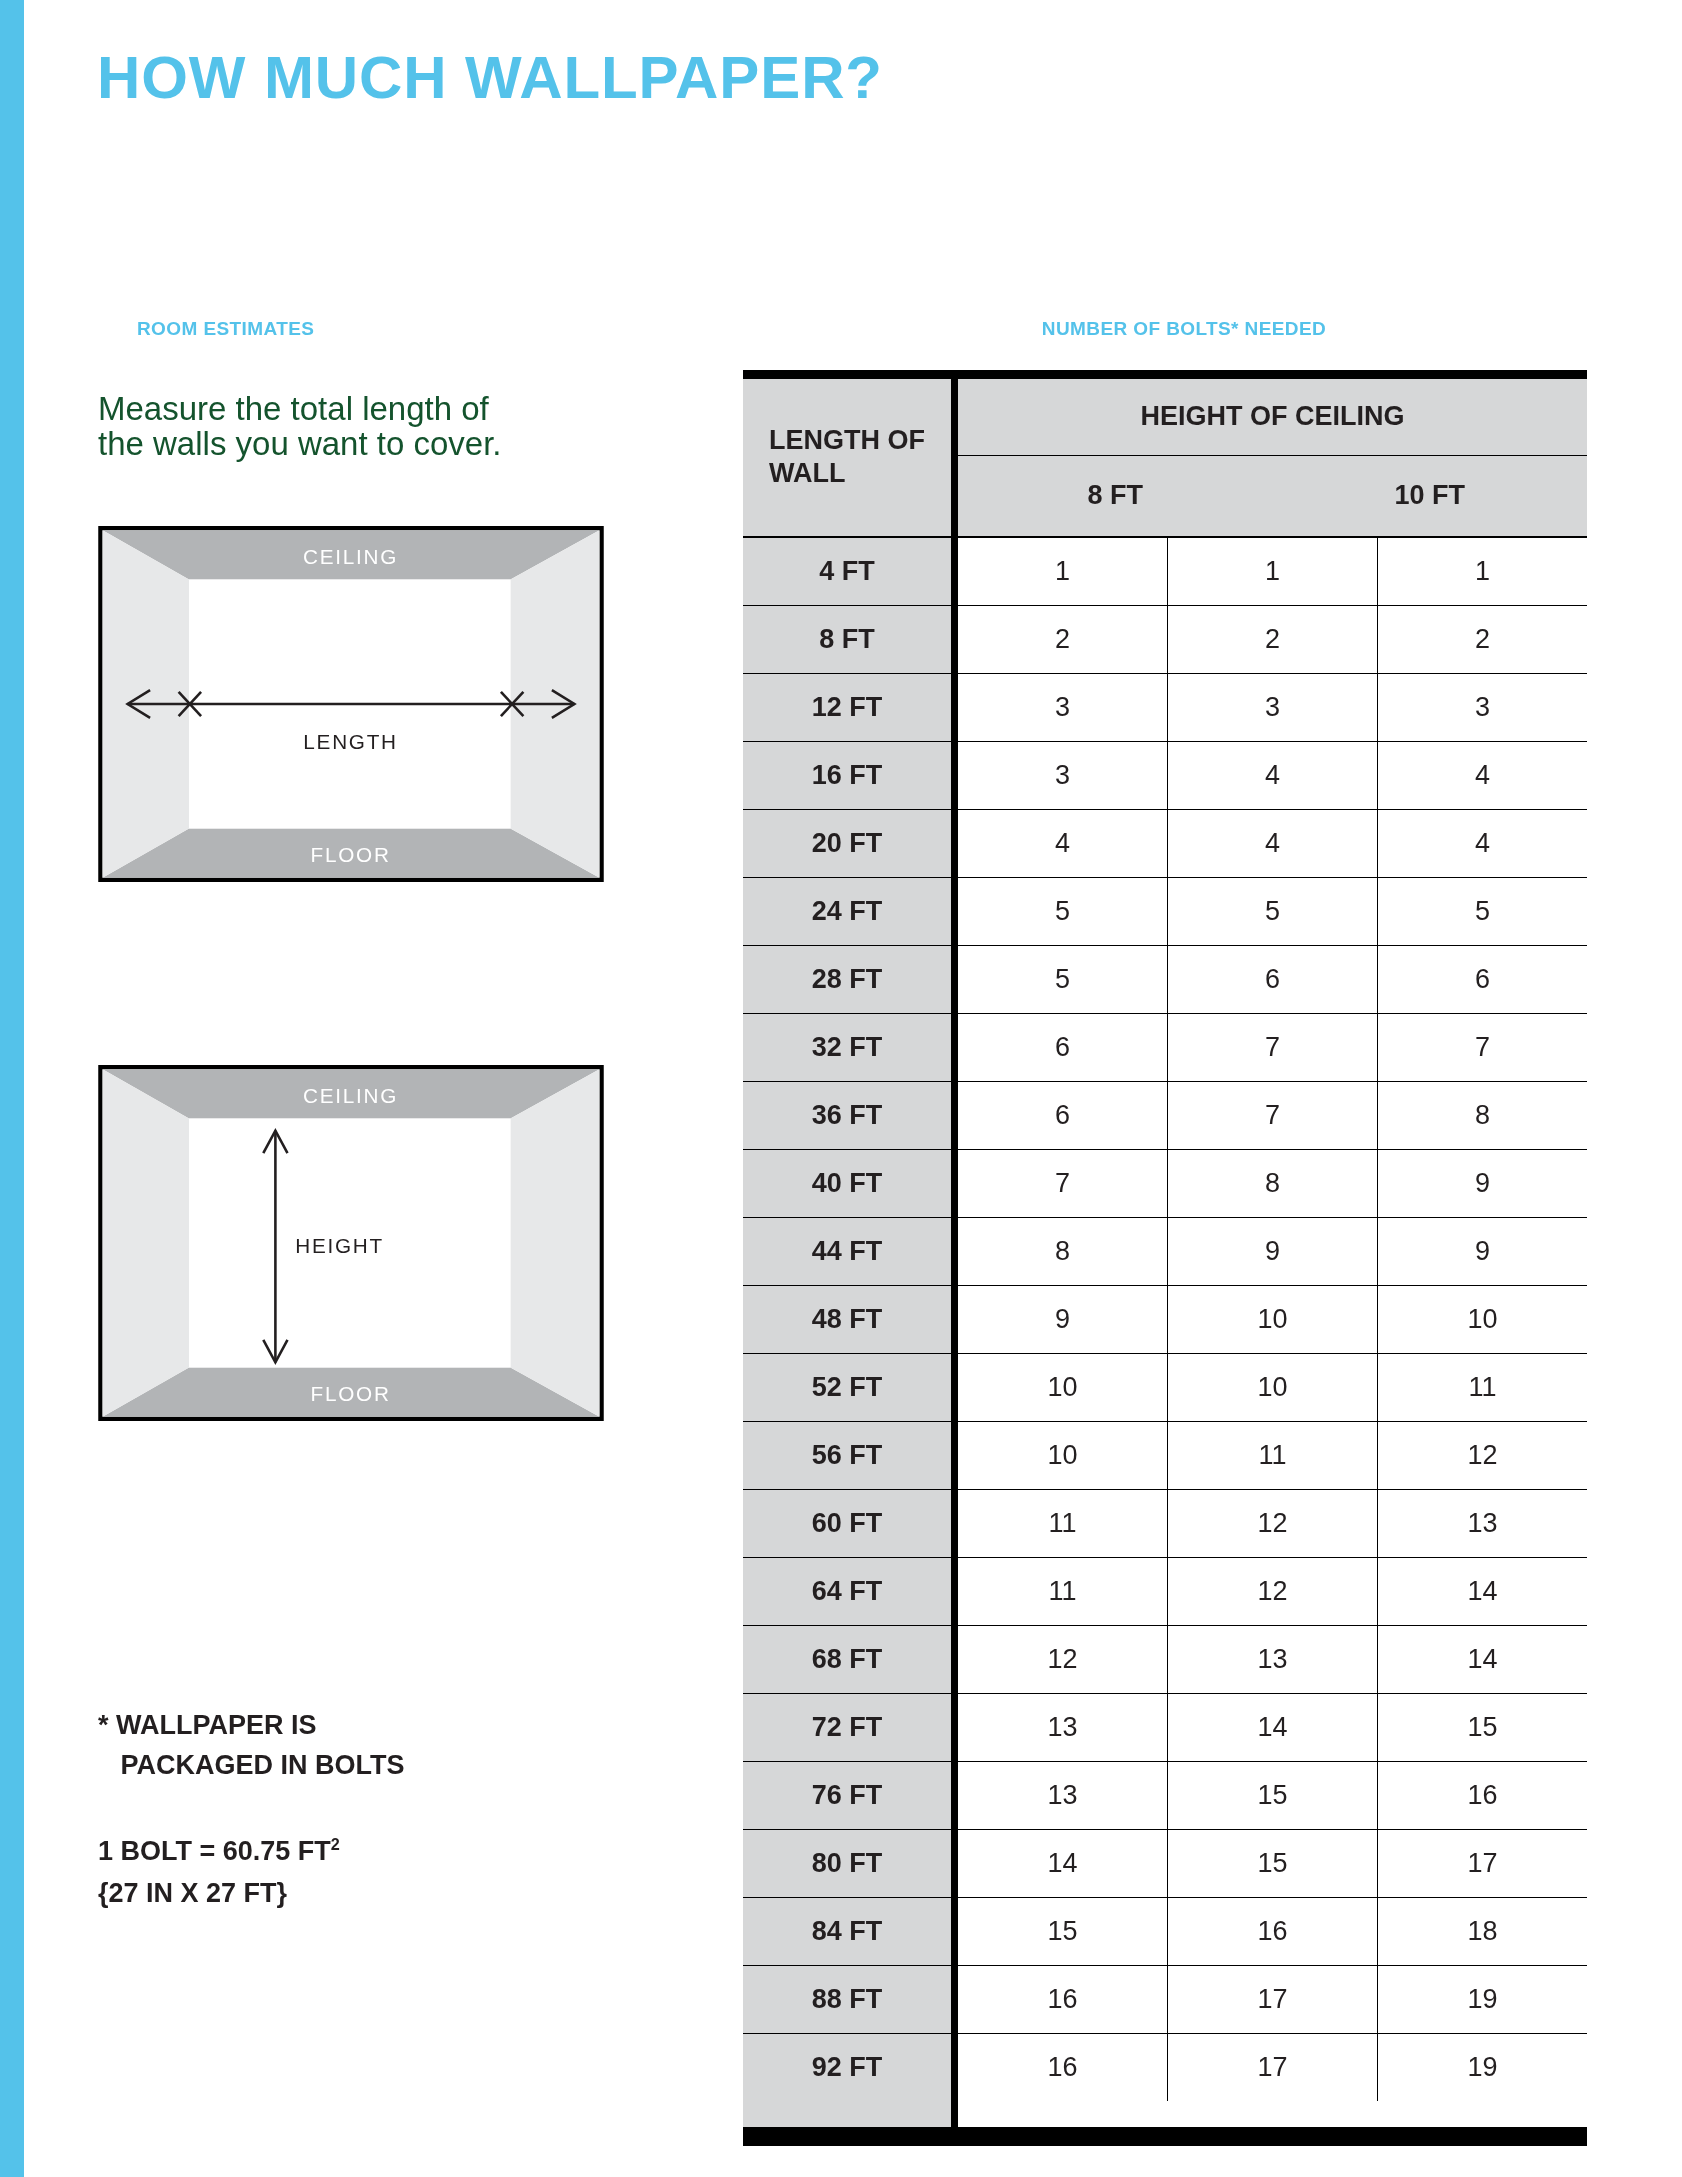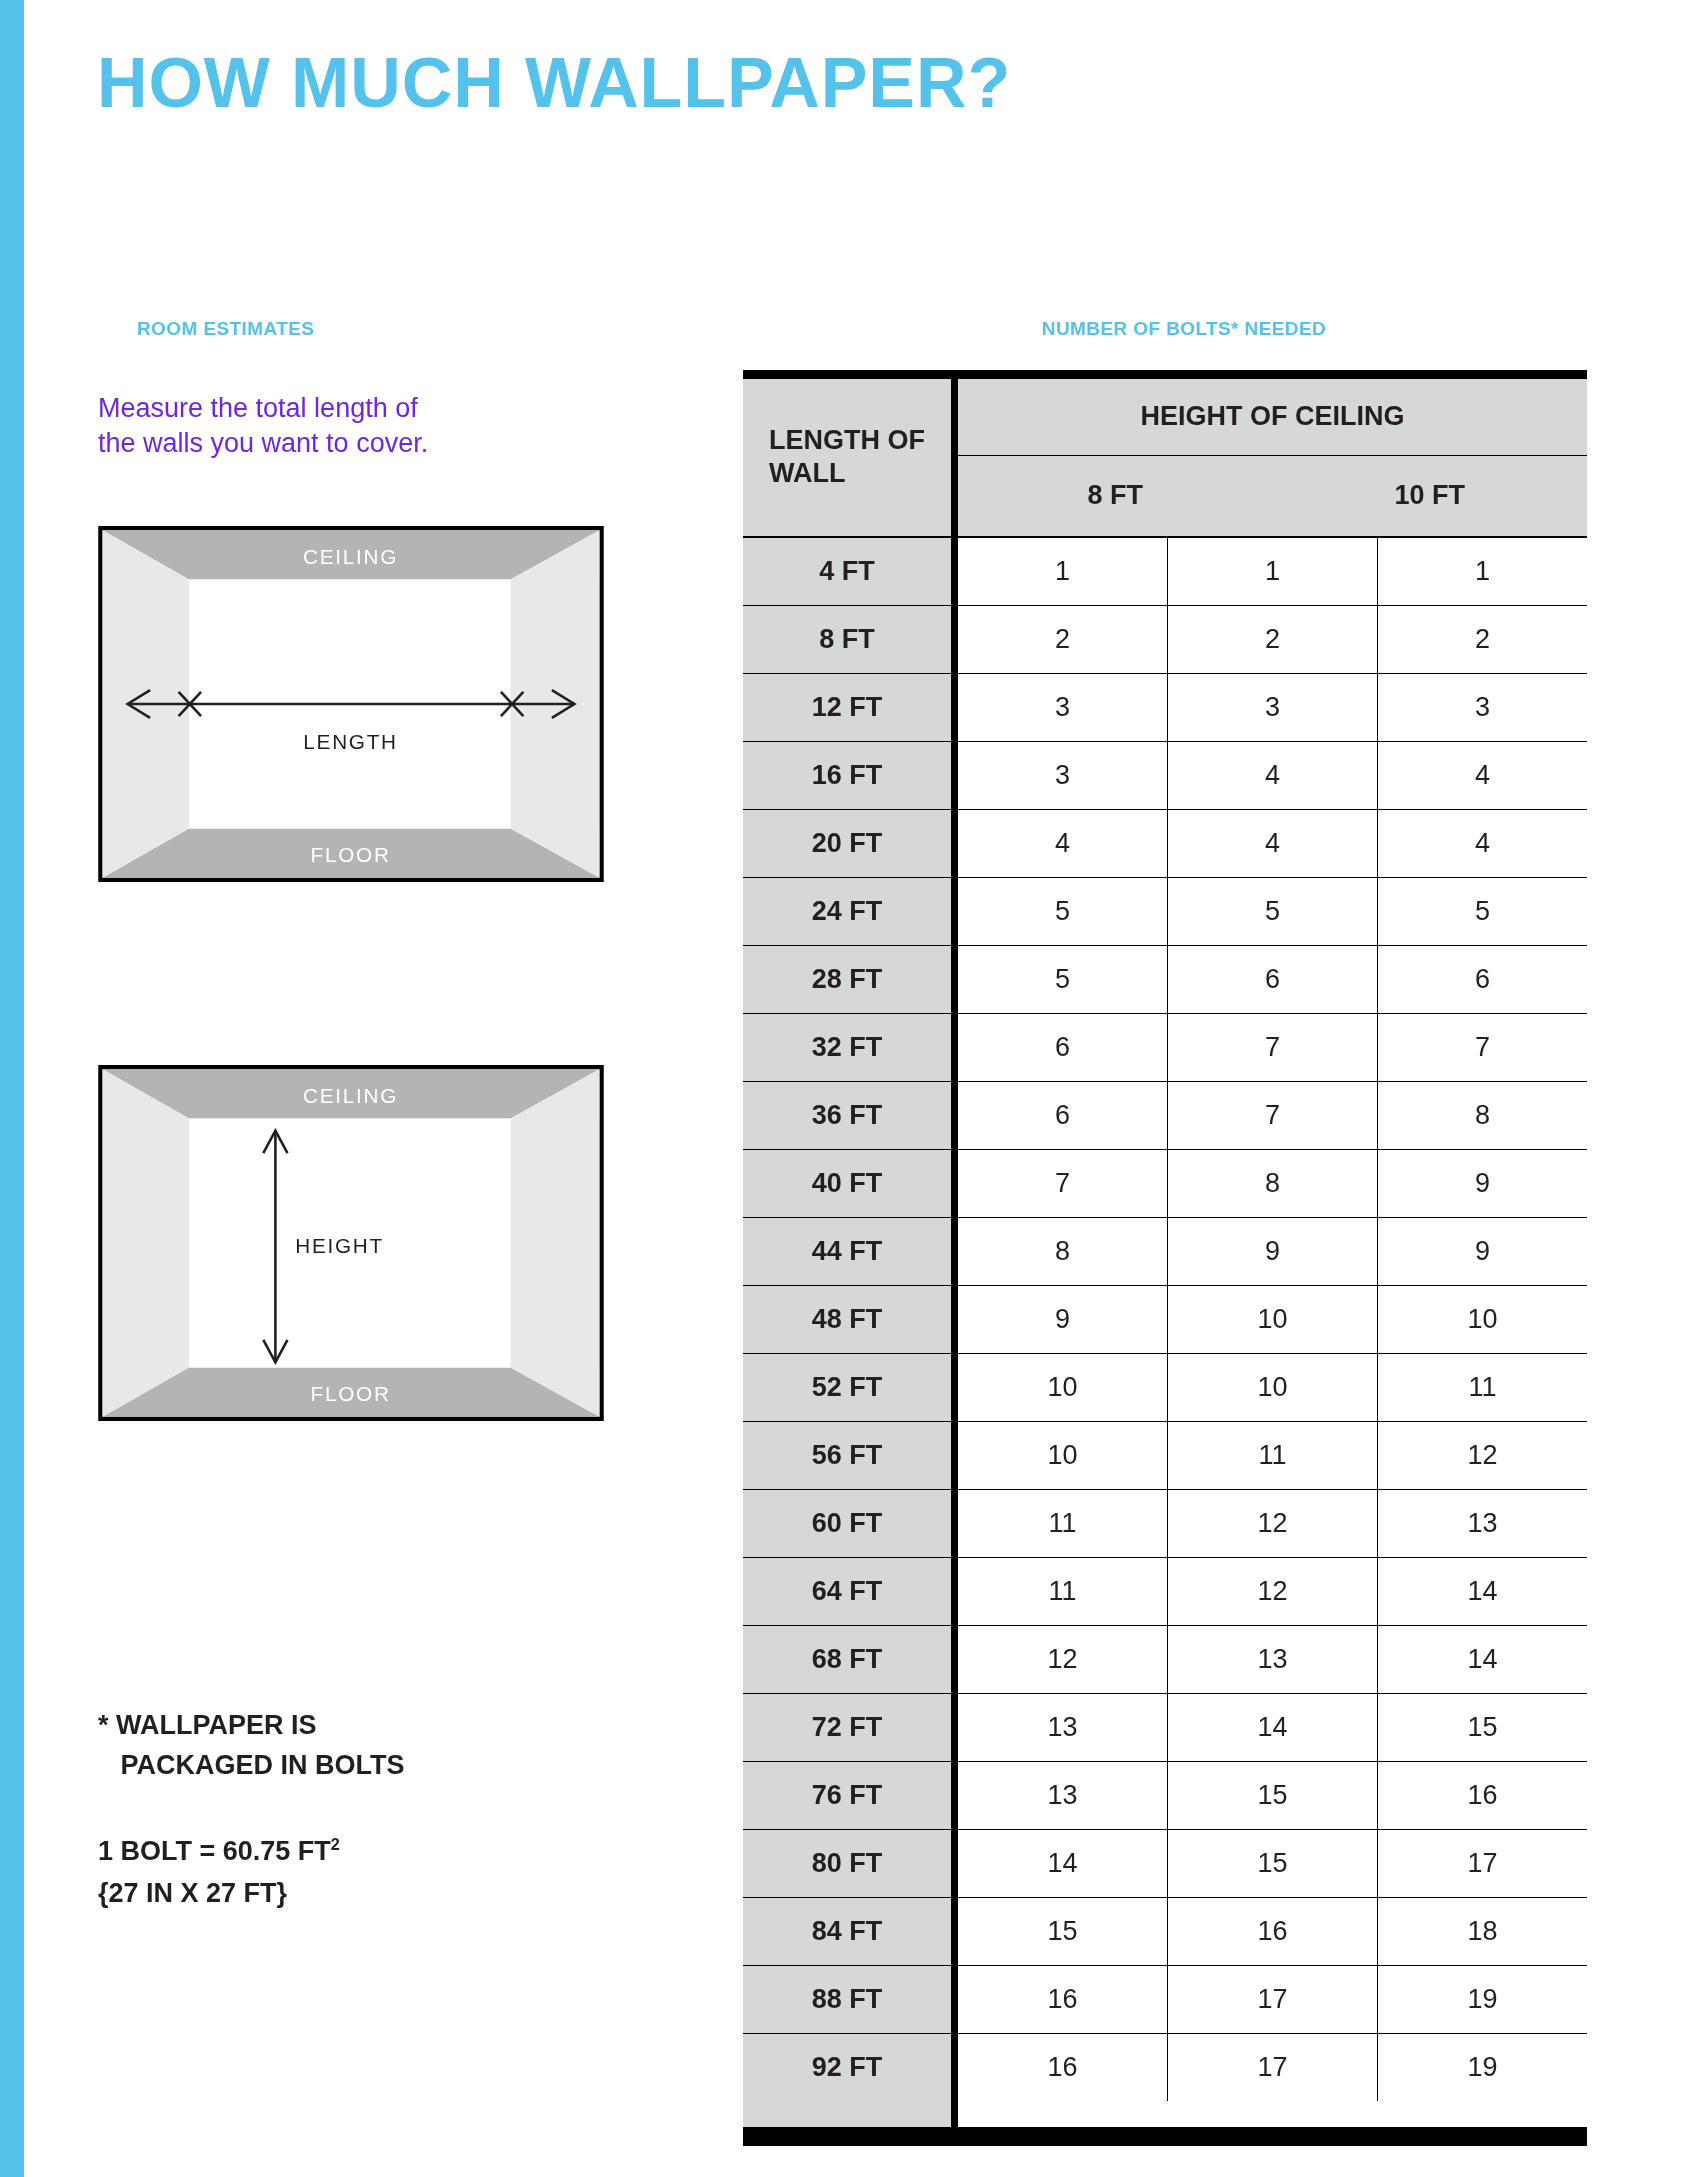--- a/index.html
+++ b/index.html
@@ -3,29 +3,29 @@
 <meta charset="utf-8">
 <style>
   html,body { margin:0; padding:0; background:#fff; }
   .page {
     position:relative; width:1683px; height:2177px; background:#ffffff;
     font-family:"Liberation Sans","DejaVu Sans",sans-serif; color:#231f20; overflow:hidden;
   }
   .leftbar { position:absolute; left:0; top:0; width:24px; height:2177px; background:#54c2ea; }
 
   .title {
-    position:absolute; left:97px; top:43px; font-size:70px; font-weight:bold;
+    position:absolute; left:97px; top:43px; font-size:60px; font-weight:bold;
     color:#54c2ea; letter-spacing:0.9px; white-space:nowrap;
   }
 
   .sec-head { font-size:19px; font-weight:bold; color:#54c2ea; letter-spacing:0.4px;margin-left:39px; }
   .room-head { position:absolute; left:98px; top:318px; }
   .table-head { position:absolute; left:723px; top:318px; width:844px; text-align:center; }
 
-  .para { position:absolute; left:98px; font-size:27px; line-height:35px; color:#6d28d9; }
+  .para { position:absolute; left:98px; font-size:33px; line-height:35px; color:#14532d; }
   .para1 { top:391px; }
   .para2 { top:936px; }
   .para3 { top:1472px; }
 
   .diagram { position:absolute; left:98px; width:506px; height:411px; }
   .diagram1 { top:526px; }
   .diagram2 { top:1065px; }
   .diag-label { font-family:"Liberation Sans","DejaVu Sans",sans-serif; font-size:24px; letter-spacing:2px; }
   .diag-white { fill:#ffffff; }
   .diag-dark  { fill:#231f20; }

